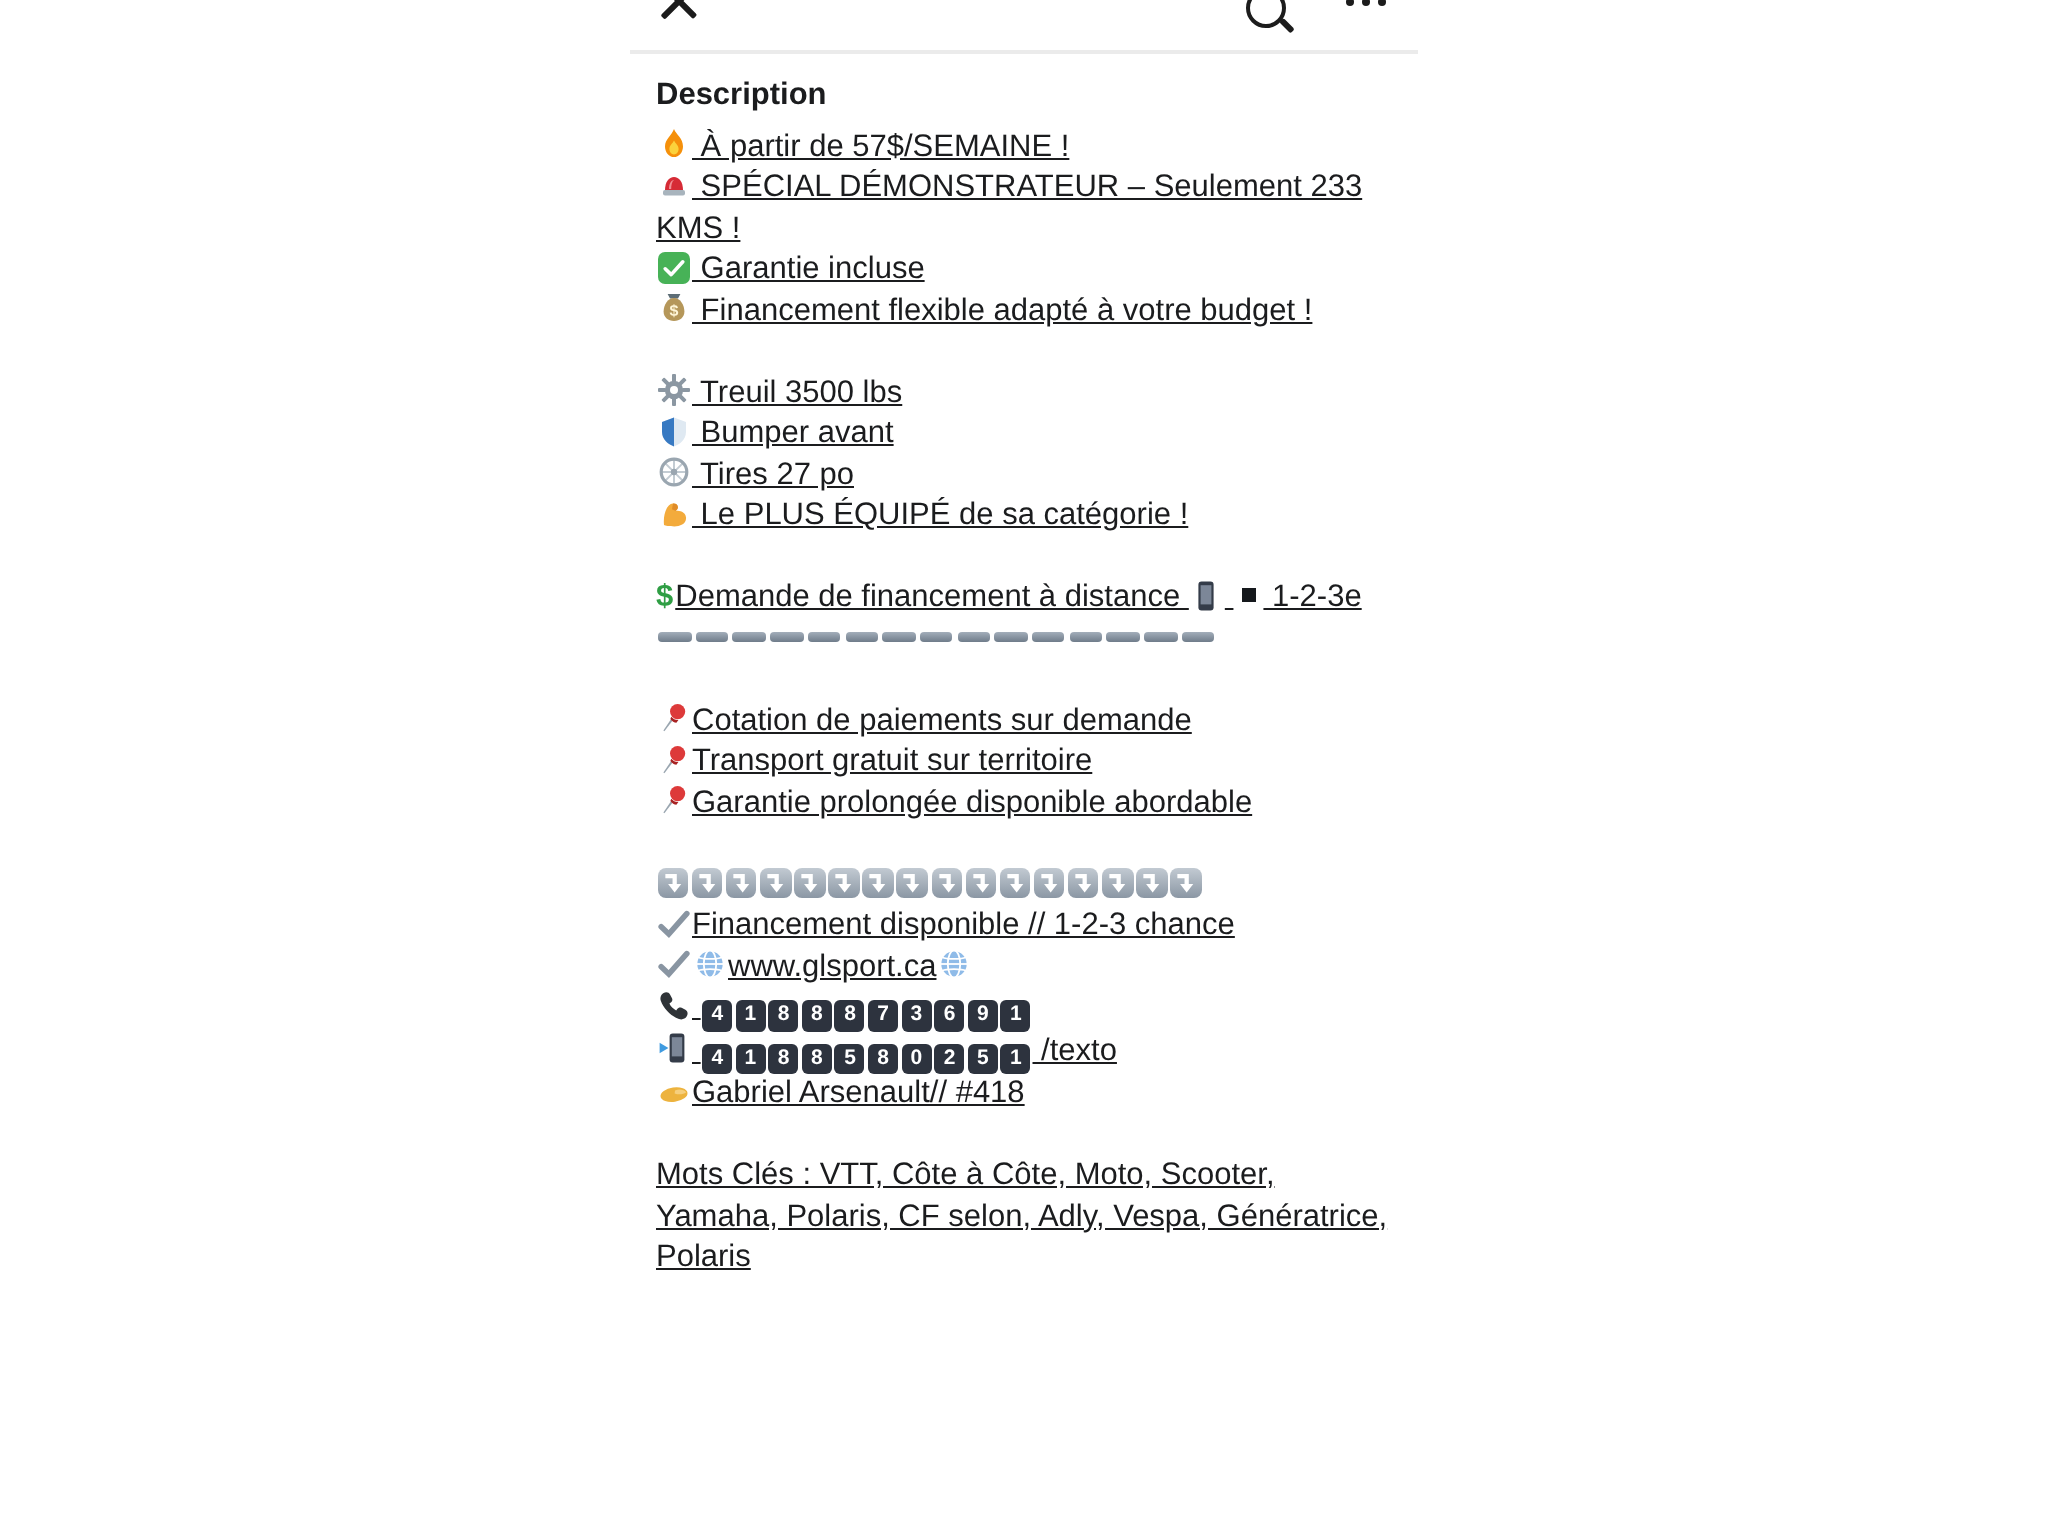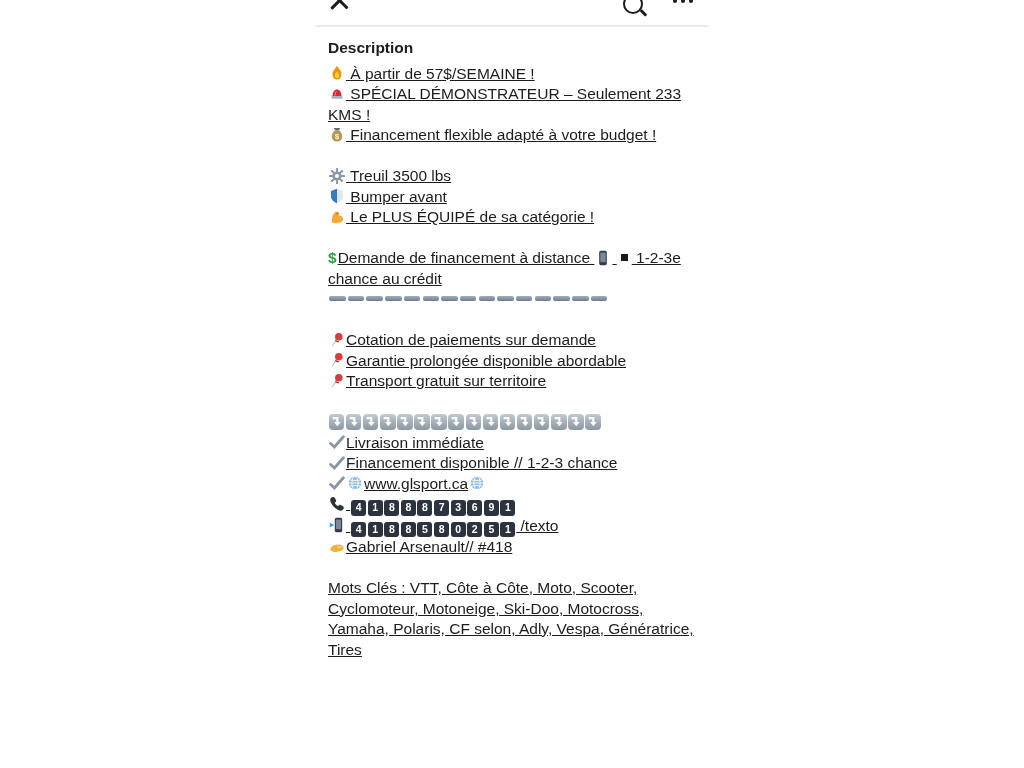--- a/index.html
+++ b/index.html
@@ -57,20 +57,24 @@
               <path fill="#f5900b" d="M8 .5C9.2 3.5 12.5 5 12.5 9.2c0 2.9-2 5.3-4.5 5.3S3.5 12.1 3.5 9.2C3.5 5.6 6.8 3.8 8 .5z"></path>
               <path fill="#fbd23c" d="M8 6.2c.7 1.6 2.3 2.3 2.3 4.3 0 1.5-1 2.7-2.3 2.7s-2.3-1.2-2.3-2.7c0-2 1.6-2.7 2.3-4.3z"></path>
             </svg></span> À partir de 57$/SEMAINE !</div>
         <div class="desc-line"><span class="em em-svg"><svg viewBox="0 0 16 16">
               <path fill="#d62b36" d="M3.5 10C3.5 6 5.5 3.5 8 3.5S12.5 6 12.5 10z"></path>
               <rect x="2.5" y="10" width="11" height="2.8" rx="1" fill="#a8b4bd"></rect>
               <path fill="#f08f96" d="M5.5 9.5C5.5 7 6.5 5 8 5 6.9 5.8 6.6 7.6 6.6 9.5z"></path>
             </svg></span> SPÉCIAL DÉMONSTRATEUR – Seulement 233</div>
         <div class="desc-line">KMS !</div>
         <div class="desc-line"><span class="em em-svg"><svg viewBox="0 0 16 16">
+              <rect width="16" height="16" rx="3.5" fill="#47b257"></rect>
+              <path d="M3.6 8.4 6.6 11.3 12.4 4.9" stroke="#fff" stroke-width="1.8" fill="none" stroke-linecap="round" stroke-linejoin="round"></path>
+            </svg></span> Garantie incluse</div>
+        <div class="desc-line"><span class="em em-svg"><svg viewBox="0 0 16 16">
               <path fill="#5d6d76" d="M6 3.2 4.8 1h6.4L10 3.2z"></path>
               <path fill="#b5975a" d="M8 3C4.8 3 2.8 6.6 2.8 9.8c0 3 2.3 4.7 5.2 4.7s5.2-1.7 5.2-4.7C13.2 6.6 11.2 3 8 3z"></path>
               <text x="8" y="12" text-anchor="middle" font-size="8" font-weight="bold" fill="#fff6d8">$</text>
             </svg></span> Financement flexible adapté à votre budget !</div>
         <div class="desc-line"></div>
         <div class="desc-line"><span class="em em-svg"><svg viewBox="0 0 16 16">
               <g fill="#8b97a2">
                 <circle cx="8" cy="8" r="4.6"></circle>
                 <rect x="7" y="0" width="2" height="4" rx=".5"></rect>
                 <rect x="7" y="12" width="2" height="4" rx=".5"></rect>
@@ -81,46 +85,55 @@
                 <rect x="0" y="7" width="4" height="2" rx=".5" transform="rotate(45 8 8)"></rect>
                 <rect x="12" y="7" width="4" height="2" rx=".5" transform="rotate(45 8 8)"></rect>
               </g>
               <circle cx="8" cy="8" r="2" fill="#fff"></circle>
             </svg></span> Treuil 3500 lbs</div>
         <div class="desc-line"><span class="em em-svg"><svg viewBox="0 0 16 16">
               <path fill="#dfe9f2" d="M8 .8 14 3v5c0 4-3.4 6.3-6 7.2C5.4 14.3 2 12 2 8V3z"></path>
               <path fill="#3779c2" d="M8 .8 2 3v5c0 4 3.4 6.3 6 7.2z"></path>
             </svg></span> Bumper avant</div>
         <div class="desc-line"><span class="em em-svg"><svg viewBox="0 0 16 16">
+              <g stroke="#c3ccd3" stroke-width="1">
+                <line x1="8" y1="2" x2="8" y2="14"></line>
+                <line x1="2" y1="8" x2="14" y2="8"></line>
+                <line x1="3.8" y1="3.8" x2="12.2" y2="12.2"></line>
+                <line x1="12.2" y1="3.8" x2="3.8" y2="12.2"></line>
+              </g>
+              <circle cx="8" cy="8" r="6.4" fill="none" stroke="#9aa6b0" stroke-width="1.6"></circle>
+              <circle cx="8" cy="8" r="1.6" fill="#9aa6b0"></circle>
+            </svg></span> Tires 27 po</div>
+        <div class="desc-line"><span class="em em-svg"><svg viewBox="0 0 16 16">
               <path fill="#f3ab3c" d="M3 13.5C2.5 9 4 3 7.5 2.8c1.8-.1 2.6 1 2.4 2.2-.2 1-1.3 1.4-1.3 1.4s4.9-.6 5.4 3.2c.4 3.3-3 4.6-5.8 4.6-2.6 0-4.6-.3-5.2-.7z"></path>
               <path fill="#e08c28" d="M7.5 2.8c1.8-.1 2.6 1 2.4 2.2-.2 1-1.3 1.4-1.3 1.4L7 5.6z"></path>
             </svg></span> Le PLUS ÉQUIPÉ de sa catégorie !</div>
         <div class="desc-line"></div>
         <div class="desc-line"><span class="em em-dollar">$</span>Demande de financement à distance <span class="em em-svg"><svg viewBox="0 0 16 16">
               <rect x="4.2" y=".8" width="7.6" height="14.4" rx="1.6" fill="#343c49"></rect>
               <rect x="5.3" y="2.6" width="5.4" height="9.6" fill="#7c8798"></rect>
             </svg></span> <span class="em em-sq"></span> 1-2-3e</div>
-        <div class="desc-line">chance au crédit</div>
         <div class="desc-line"><span class="em em-minus"></span><span class="em em-minus"></span><span class="em em-minus"></span><span class="em em-minus"></span><span class="em em-minus"></span><span class="em em-minus"></span><span class="em em-minus"></span><span class="em em-minus"></span><span class="em em-minus"></span><span class="em em-minus"></span><span class="em em-minus"></span><span class="em em-minus"></span><span class="em em-minus"></span><span class="em em-minus"></span><span class="em em-minus"></span></div>
         <div class="desc-line"></div>
         <div class="desc-line"><span class="em em-svg"><svg viewBox="0 0 16 16">
               <path fill="#9aa6b0" d="M7.8 8.6 3.2 14.6l-.5-.4 4.2-6.2z"></path>
               <circle cx="9.8" cy="4.8" r="3.8" fill="#dd3a3a"></circle>
               <path fill="#a82222" d="M6.6 7.4c.9 1.1 2.3 1.7 3.6 1.6l-1 1.4C8.1 10.3 7 9.6 6.2 8.5z"></path>
             </svg></span>Cotation de paiements sur demande</div>
         <div class="desc-line"><span class="em em-svg"><svg viewBox="0 0 16 16">
               <path fill="#9aa6b0" d="M7.8 8.6 3.2 14.6l-.5-.4 4.2-6.2z"></path>
               <circle cx="9.8" cy="4.8" r="3.8" fill="#dd3a3a"></circle>
               <path fill="#a82222" d="M6.6 7.4c.9 1.1 2.3 1.7 3.6 1.6l-1 1.4C8.1 10.3 7 9.6 6.2 8.5z"></path>
-            </svg></span>Garantie prolongée disponible abordable</div>
+            </svg></span>Transport gratuit sur territoire</div>
         <div class="desc-line"><span class="em em-svg"><svg viewBox="0 0 16 16">
               <path fill="#9aa6b0" d="M7.8 8.6 3.2 14.6l-.5-.4 4.2-6.2z"></path>
               <circle cx="9.8" cy="4.8" r="3.8" fill="#dd3a3a"></circle>
               <path fill="#a82222" d="M6.6 7.4c.9 1.1 2.3 1.7 3.6 1.6l-1 1.4C8.1 10.3 7 9.6 6.2 8.5z"></path>
-            </svg></span>Transport gratuit sur territoire</div>
+            </svg></span>Garantie prolongée disponible abordable</div>
         <div class="desc-line"></div>
         <div class="desc-line"><span class="em em-arrow"><svg viewBox="0 0 16 16">
               <path d="M3.8 4.2h4.8v4.2" fill="none" stroke="#fff" stroke-width="2.2"></path>
               <path d="M5.2 8.2h6.8L8.6 12.6z" fill="#fff"></path>
             </svg></span><span class="em em-arrow"><svg viewBox="0 0 16 16">
               <path d="M3.8 4.2h4.8v4.2" fill="none" stroke="#fff" stroke-width="2.2"></path>
               <path d="M5.2 8.2h6.8L8.6 12.6z" fill="#fff"></path>
             </svg></span><span class="em em-arrow"><svg viewBox="0 0 16 16">
               <path d="M3.8 4.2h4.8v4.2" fill="none" stroke="#fff" stroke-width="2.2"></path>
               <path d="M5.2 8.2h6.8L8.6 12.6z" fill="#fff"></path>
@@ -157,23 +170,20 @@
             </svg></span><span class="em em-arrow"><svg viewBox="0 0 16 16">
               <path d="M3.8 4.2h4.8v4.2" fill="none" stroke="#fff" stroke-width="2.2"></path>
               <path d="M5.2 8.2h6.8L8.6 12.6z" fill="#fff"></path>
             </svg></span><span class="em em-arrow"><svg viewBox="0 0 16 16">
               <path d="M3.8 4.2h4.8v4.2" fill="none" stroke="#fff" stroke-width="2.2"></path>
               <path d="M5.2 8.2h6.8L8.6 12.6z" fill="#fff"></path>
             </svg></span><span class="em em-arrow"><svg viewBox="0 0 16 16">
               <path d="M3.8 4.2h4.8v4.2" fill="none" stroke="#fff" stroke-width="2.2"></path>
               <path d="M5.2 8.2h6.8L8.6 12.6z" fill="#fff"></path>
             </svg></span></div>
-        <div class="desc-line"><span class="em em-svg"><svg viewBox="0 0 16 16">
-              <path d="M1.6 9.4 5.4 13l9-10.2" stroke="#8995a2" stroke-width="2.8" fill="none" stroke-linecap="round"></path>
-            </svg></span>Livraison immédiate</div>
         <div class="desc-line"><span class="em em-svg"><svg viewBox="0 0 16 16">
               <path d="M1.6 9.4 5.4 13l9-10.2" stroke="#8995a2" stroke-width="2.8" fill="none" stroke-linecap="round"></path>
             </svg></span>Financement disponible // 1-2-3 chance</div>
         <div class="desc-line"><span class="em em-svg"><svg viewBox="0 0 16 16">
               <path d="M1.6 9.4 5.4 13l9-10.2" stroke="#8995a2" stroke-width="2.8" fill="none" stroke-linecap="round"></path>
             </svg></span><span class="em em-svg"><svg viewBox="0 0 16 16">
               <circle cx="8" cy="8" r="6.8" fill="#8fbbe8"></circle>
               <g fill="none" stroke="#fff" stroke-width=".9">
                 <circle cx="8" cy="8" r="6.8"></circle>
                 <ellipse cx="8" cy="8" rx="3.1" ry="6.8"></ellipse>
@@ -196,18 +206,17 @@
               <rect x="5.8" y=".8" width="7.4" height="14.4" rx="1.6" fill="#343c49"></rect>
               <rect x="6.9" y="2.6" width="5.2" height="9.6" fill="#7c8798"></rect>
               <path fill="#3f9be0" d="M5.2 8 .8 5.4v5.2z"></path>
             </svg></span> <span class="em em-key">4</span><span class="em em-key">1</span><span class="em em-key">8</span><span class="em em-key">8</span><span class="em em-key">5</span><span class="em em-key">8</span><span class="em em-key">0</span><span class="em em-key">2</span><span class="em em-key">5</span><span class="em em-key">1</span> /texto</div>
         <div class="desc-line"><span class="em em-svg"><svg viewBox="0 0 16 16">
               <ellipse cx="8" cy="9.3" rx="6.8" ry="3.6" fill="#edb33e" transform="rotate(-8 8 9.3)"></ellipse>
               <path fill="#f6cf7d" d="M8.5 7.2c2.2-.8 4.6-.4 5.6.9-1.4 1.2-3.8 1.4-5.8.6z"></path>
             </svg></span>Gabriel Arsenault// #418</div>
         <div class="desc-line"></div>
         <div class="desc-line">Mots Clés : VTT, Côte à Côte, Moto, Scooter,</div>
-        <div class="desc-line">Cyclomoteur, Motoneige, Ski-Doo, Motocross,</div>
         <div class="desc-line">Yamaha, Polaris, CF selon, Adly, Vespa, Génératrice,</div>
-        <div class="desc-line">Tires</div>
+        <div class="desc-line">Polaris</div>
       </div>
   </div>
 </div>
 
 </body></html>

